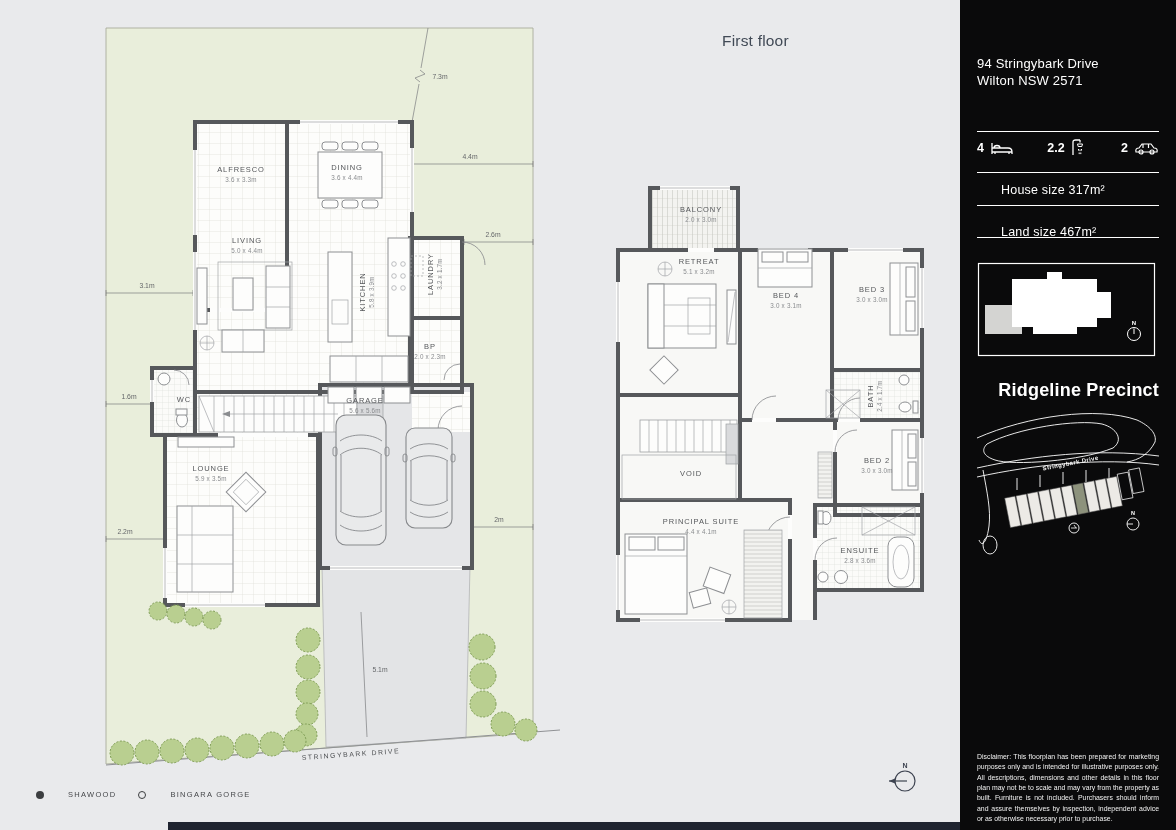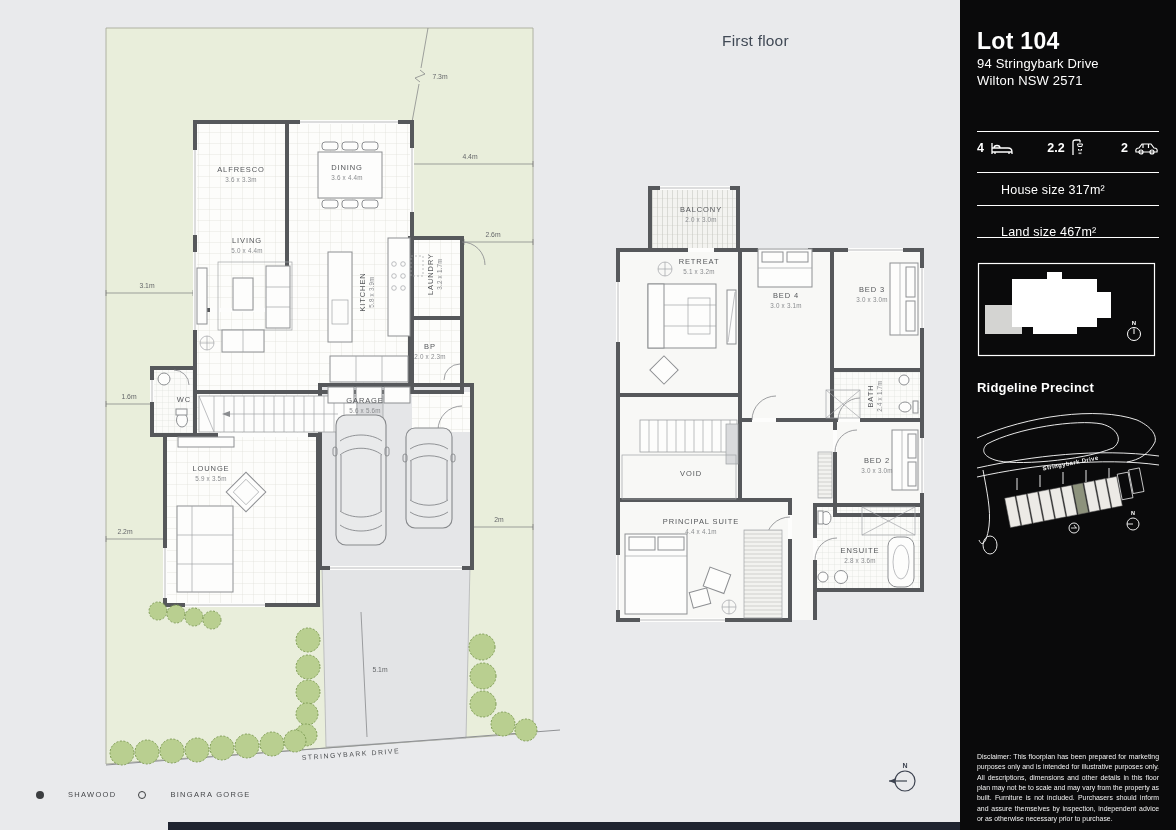--- a/index.html
+++ b/index.html
@@ -32,21 +32,21 @@
   .ring{width:6px;height:6px;border-radius:50%;border:1.6px solid #3c3e40;background:transparent;}
   
   .sidebar{position:absolute;left:960px;top:0;width:216px;height:830px;background:#0a0a0b;color:#fff;}
   .sb-abs{position:absolute;left:17px;right:17px;}
   .lot-title{top:28px;font-size:23px;font-weight:bold;letter-spacing:.3px;}
   .addr{top:55px;font-size:13px;line-height:1.32;letter-spacing:.2px;}
   .sb-hr{border-top:1px solid #fff;height:0;}
   .stats{top:139px;display:flex;justify-content:space-between;align-items:center;}
   .stat{display:flex;align-items:center;gap:6px;font-size:12.5px;font-weight:bold;}
   .sb-size{font-size:12.5px;letter-spacing:.2px;margin-left:24px;}
-  .precinct{top:380px;font-size:13px;font-weight:bold;text-align:left;letter-spacing:.2px;}
+  .precinct{top:380px;font-size:18px;font-weight:bold;text-align:right;letter-spacing:.2px;}
   .disc{top:752px;font-size:6.9px;line-height:1.5;text-align:justify;color:#f2f2f2;}
 </style>
 </head>
 <body>
 
 <svg class="main-svg" width="960" height="830" viewBox="0 0 960 830">
   <defs>
     <pattern id="tile" width="11" height="11" patternUnits="userSpaceOnUse">
       <rect width="11" height="11" fill="#fdfdfb"></rect>
       <path d="M11 0H0V11" fill="none" stroke="#dcddd7" stroke-width="0.7"></path>
@@ -445,21 +445,20 @@
     <span class="dot"></span>
     <span>SHAWOOD</span>
   </div>
   <div class="legend-item">
     <span class="ring"></span>
     <span>BINGARA GORGE</span>
   </div>
 </div>
 
 <div class="sidebar">
-  <div class="sb-abs lot-title">Lot 104</div>
   <div class="sb-abs addr">
     <div>94 Stringybark Drive</div>
     <div>Wilton NSW 2571</div>
   </div>
 
   <div class="sb-abs sb-hr" style="top:131px"></div>
 
   <div class="sb-abs stats">
     <div class="stat">
       <span>4</span>

